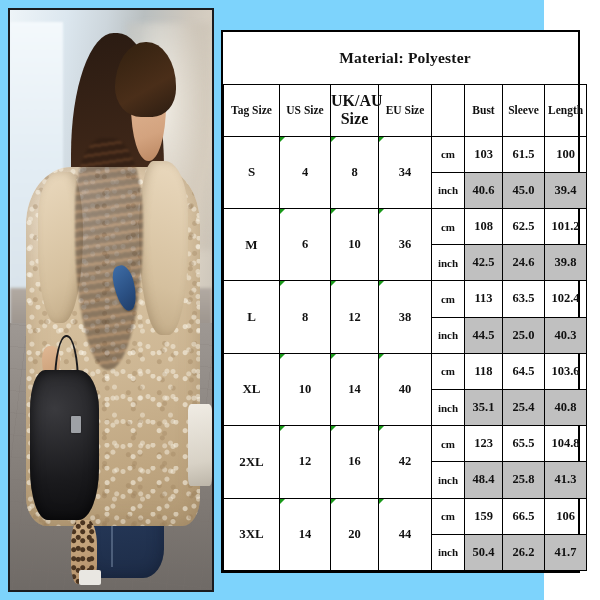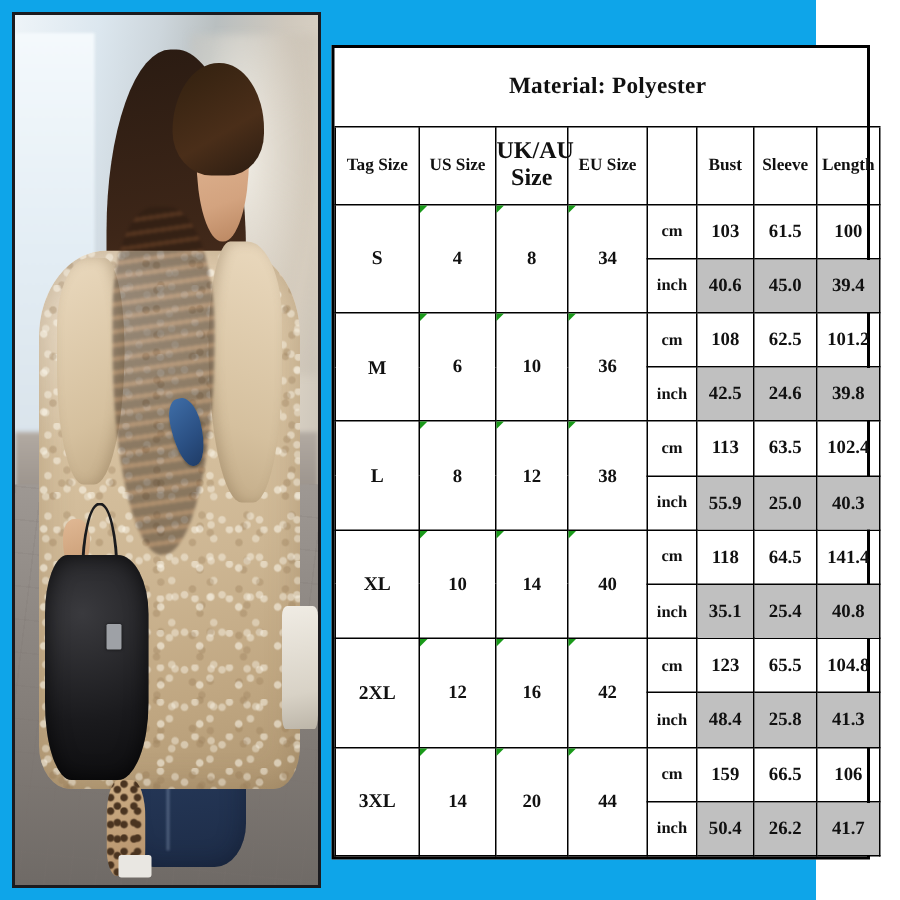--- a/index.html
+++ b/index.html
@@ -6,21 +6,21 @@
   * { box-sizing: border-box; margin: 0; padding: 0; }
   html, body {
     width: 600px; height: 600px;
     background: #ffffff;
     font-family: "Liberation Serif", "DejaVu Serif", serif;
     overflow: hidden;
   }
   .page {
     position: relative;
     width: 544px; height: 600px;
-    background: #0ea5e9;
+    background: #7dd3fc;
   }
 
   
   .photo-frame {
     position: absolute;
     left: 8px; top: 8px;
     width: 206px; height: 584px;
     border: 2px solid #1b1b1f;
     overflow: hidden;
     background: #cfd9e2;
@@ -384,34 +384,34 @@
           <td class="num-cell" rowspan="2">8<span class="cmt"></span></td>
           <td class="num-cell" rowspan="2">12<span class="cmt"></span></td>
           <td class="num-cell" rowspan="2">38<span class="cmt"></span></td>
           <td class="unit-cell">cm</td>
           <td class="meas-cell">113</td>
           <td class="meas-cell">63.5</td>
           <td class="meas-cell">102.4</td>
         </tr>
         <tr>
           <td class="unit-cell">inch</td>
-          <td class="meas-cell inch-bg">55.9</td>
+          <td class="meas-cell inch-bg">44.5</td>
           <td class="meas-cell inch-bg">25.0</td>
           <td class="meas-cell inch-bg">40.3</td>
         </tr>
 
         <tr>
           <td class="size-cell" rowspan="2">XL</td>
           <td class="num-cell" rowspan="2">10<span class="cmt"></span></td>
           <td class="num-cell" rowspan="2">14<span class="cmt"></span></td>
           <td class="num-cell" rowspan="2">40<span class="cmt"></span></td>
           <td class="unit-cell">cm</td>
           <td class="meas-cell">118</td>
           <td class="meas-cell">64.5</td>
-          <td class="meas-cell">141.4</td>
+          <td class="meas-cell">103.6</td>
         </tr>
         <tr>
           <td class="unit-cell">inch</td>
           <td class="meas-cell inch-bg">35.1</td>
           <td class="meas-cell inch-bg">25.4</td>
           <td class="meas-cell inch-bg">40.8</td>
         </tr>
 
         <tr>
           <td class="size-cell" rowspan="2">2XL</td>

